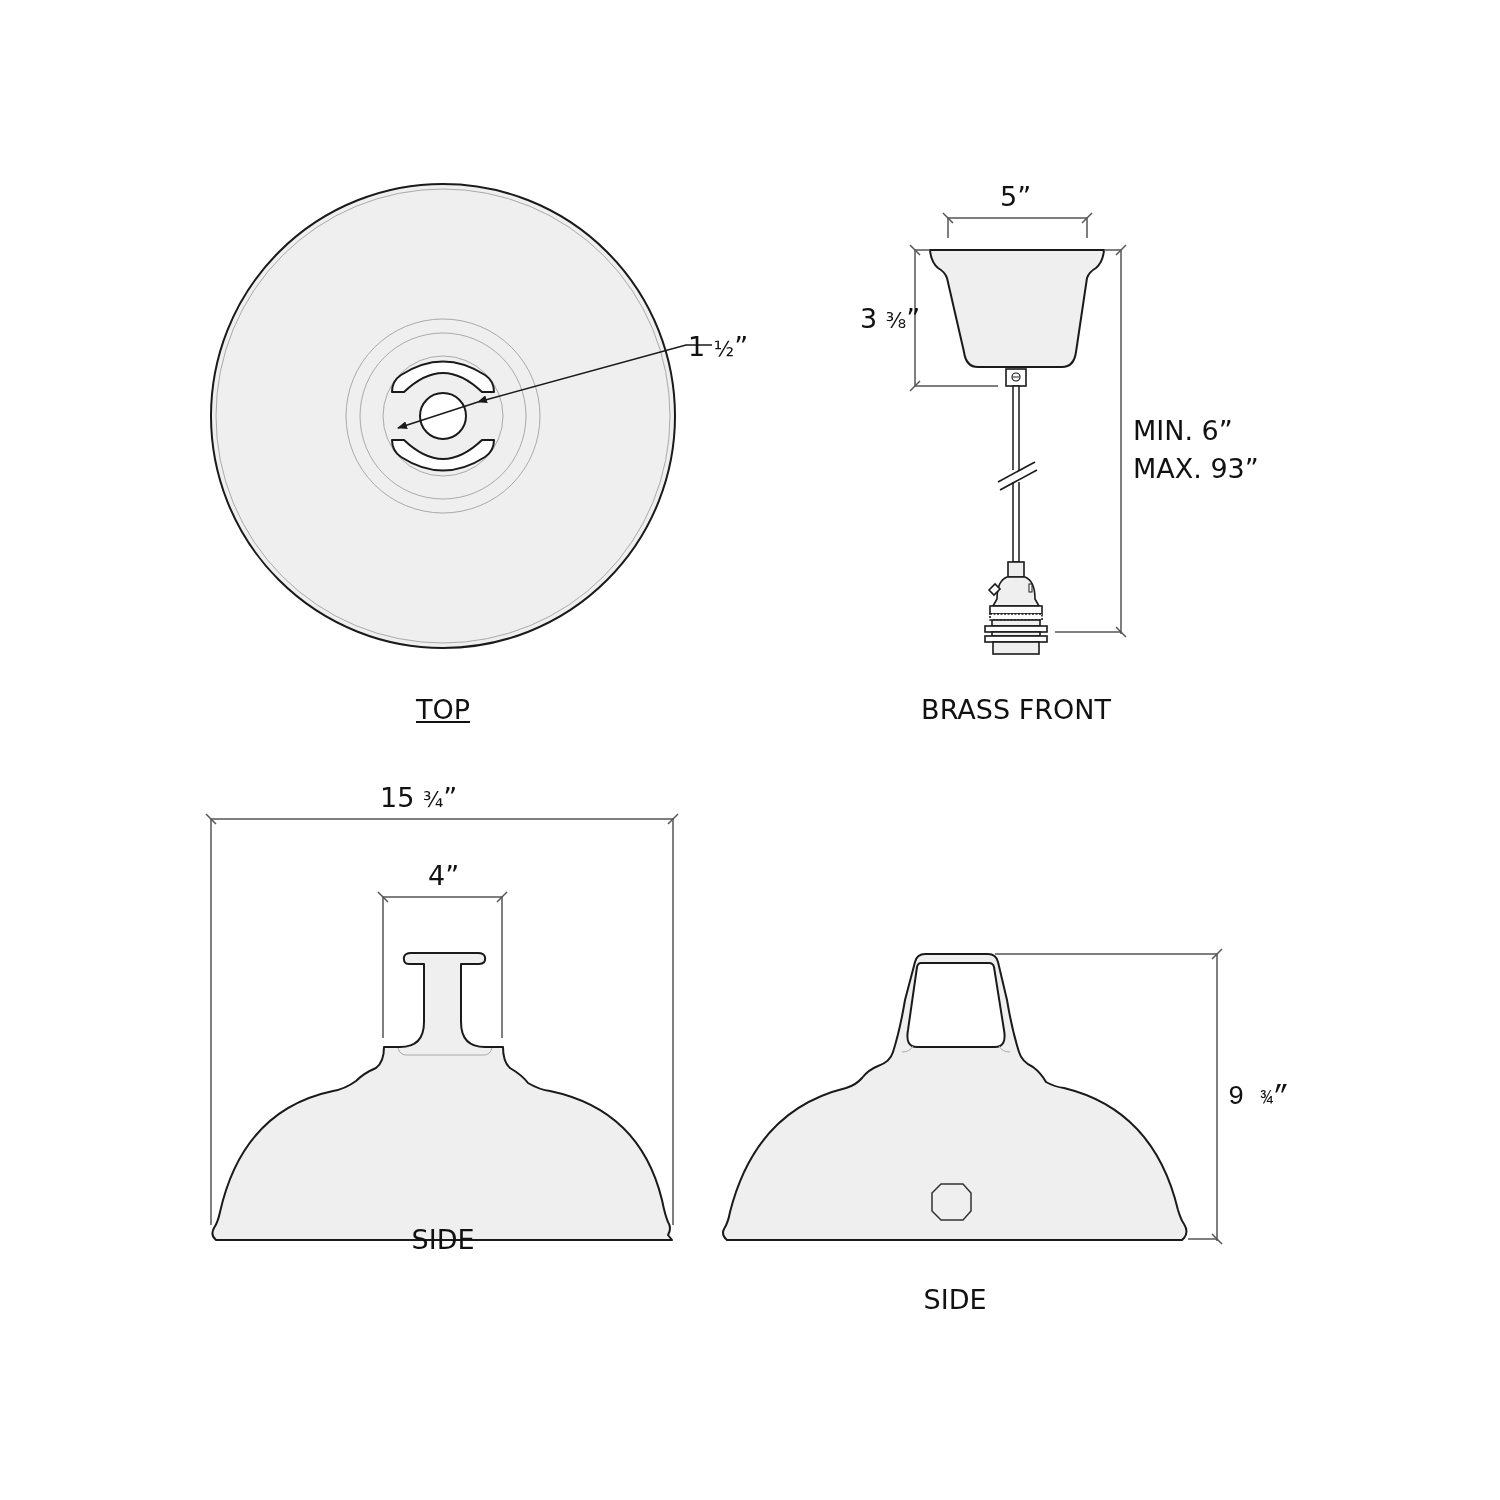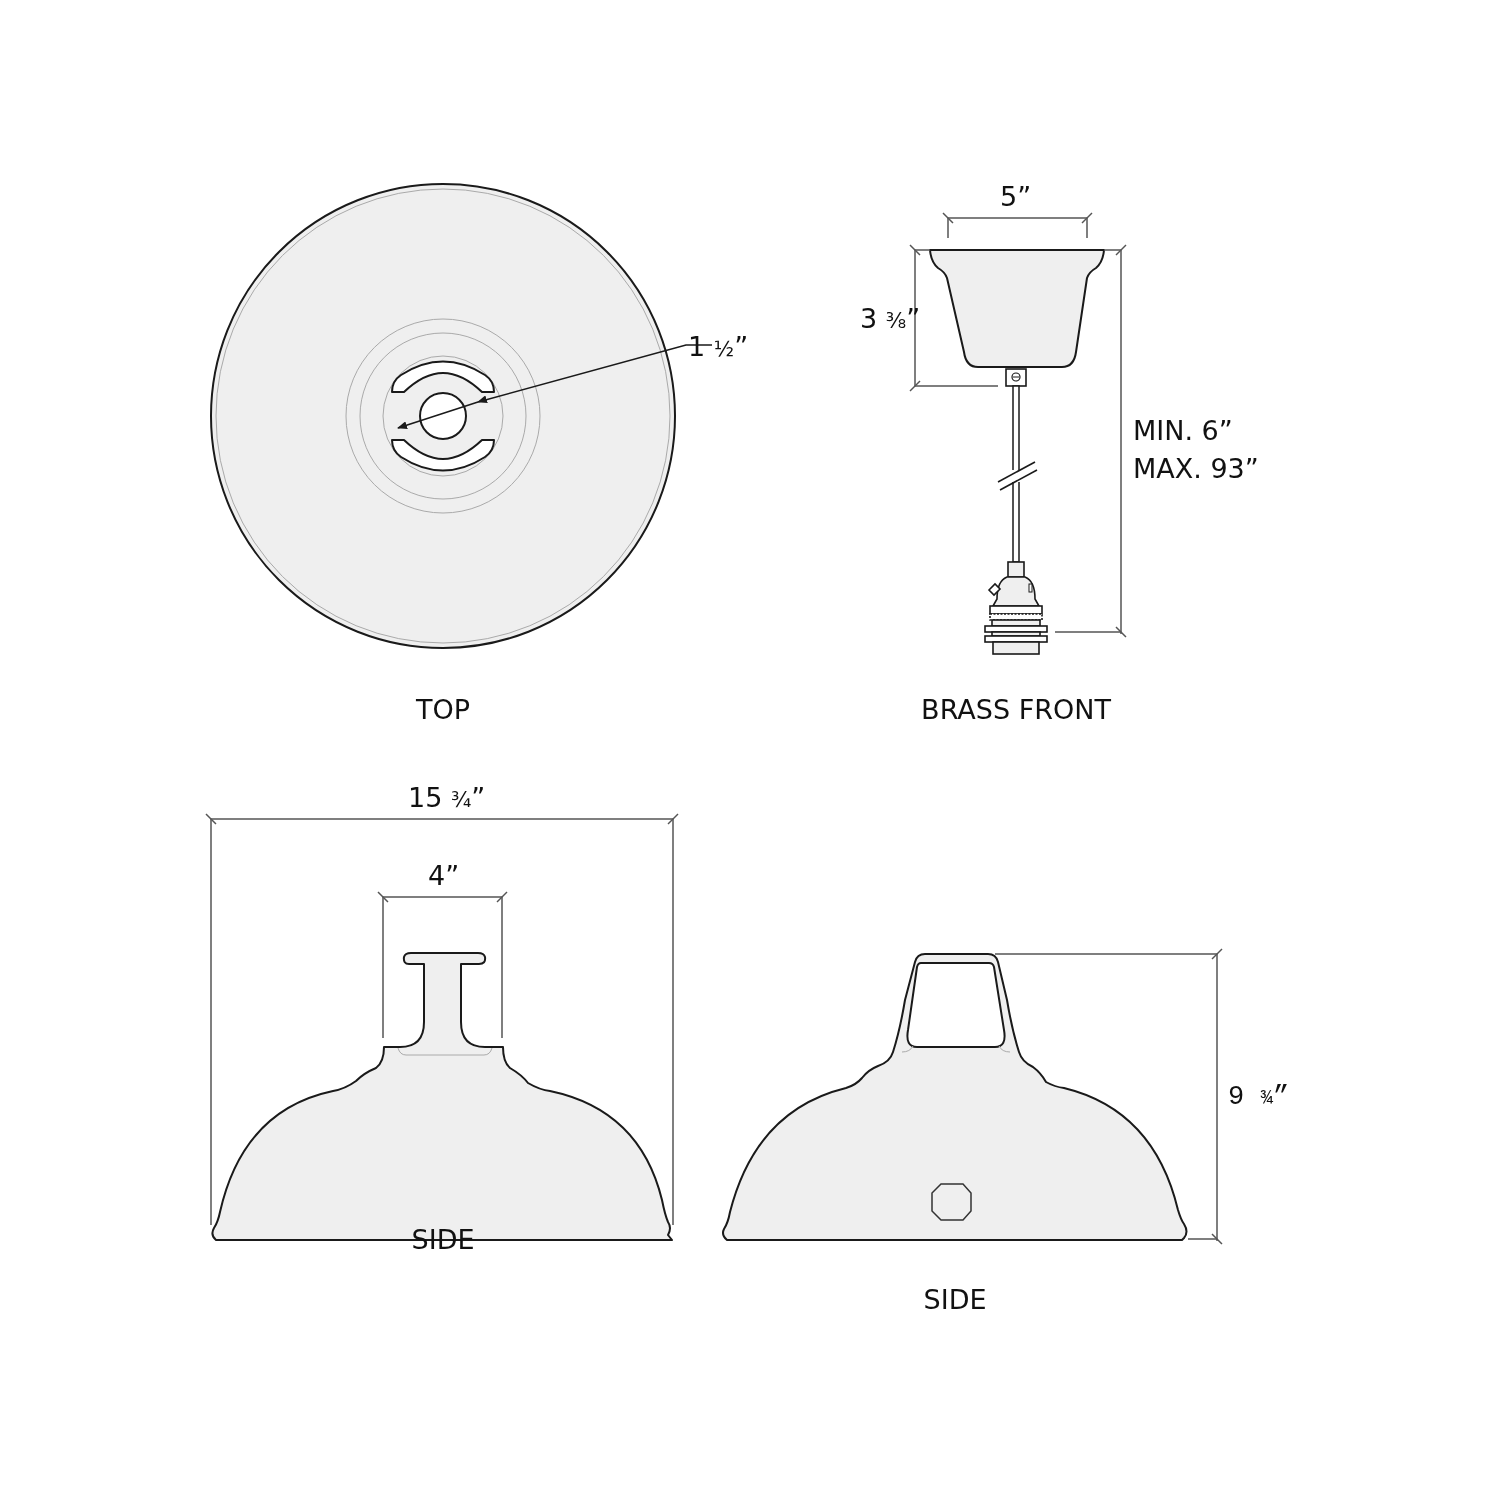--- a/index.html
+++ b/index.html
@@ -135,28 +135,28 @@
 <div class="lbl dim" style="left:840px; top:303px;margin-left:20px;">
   <span>3</span>
   <span class="frac">⅜</span><span>”</span>
 </div>
 
 <div class="lbl dim-ml" style="left:1133px; top:412px;">
   <div>MIN. 6”</div>
   <div>MAX. 93”</div>
 </div>
 
-<div class="lbl dim" style="left:408px; top:782px;">
+<div class="lbl dim" style="left:380px; top:782px;">
   <span>15</span>
   <span class="frac">¾</span><span>”</span>
 </div>
 
 <div class="lbl dim" style="left:428px; top:860px;">4”</div>
 
 <div class="lbl dim" style="left:1228px; top:1082px;font-family:Liberation Mono, monospace;">
   <span>9</span>
   <span class="frac">¾</span><span>”</span>
 </div>
 
-<div class="lbl caption" style="left:443px; top:694px;">TOP</div>
+<div class="lbl caption" style="left:443px; top:694px;text-decoration:underline;">TOP</div>
 <div class="lbl caption" style="left:1016px; top:694px;">BRASS FRONT</div>
 <div class="lbl caption" style="left:443px; top:1216px;margin-top:8px;">SIDE</div>
 <div class="lbl caption" style="left:955px; top:1284px;">SIDE</div>
 
 </body></html>

